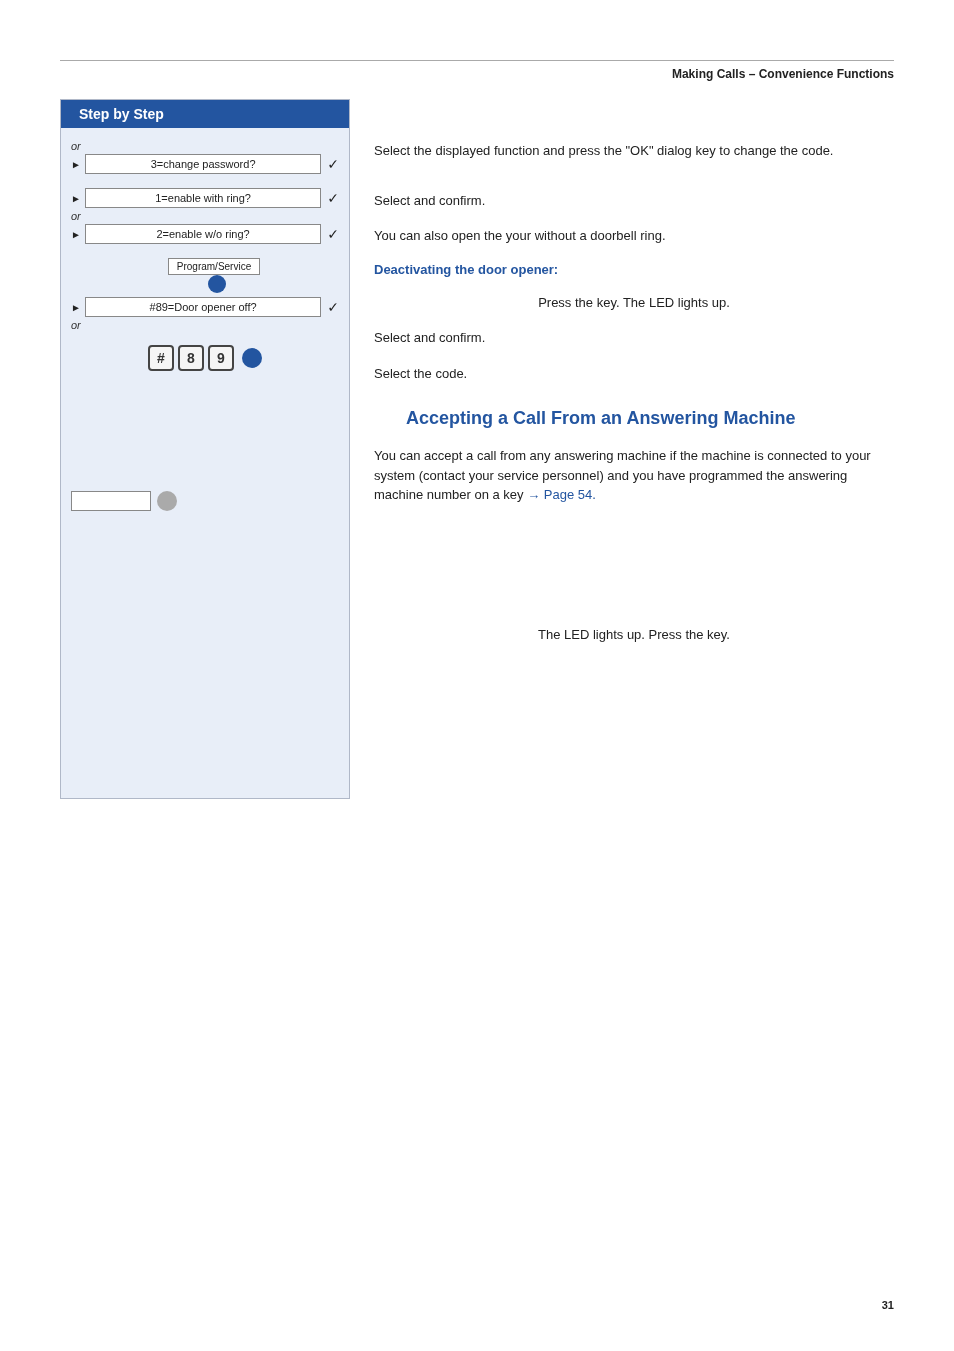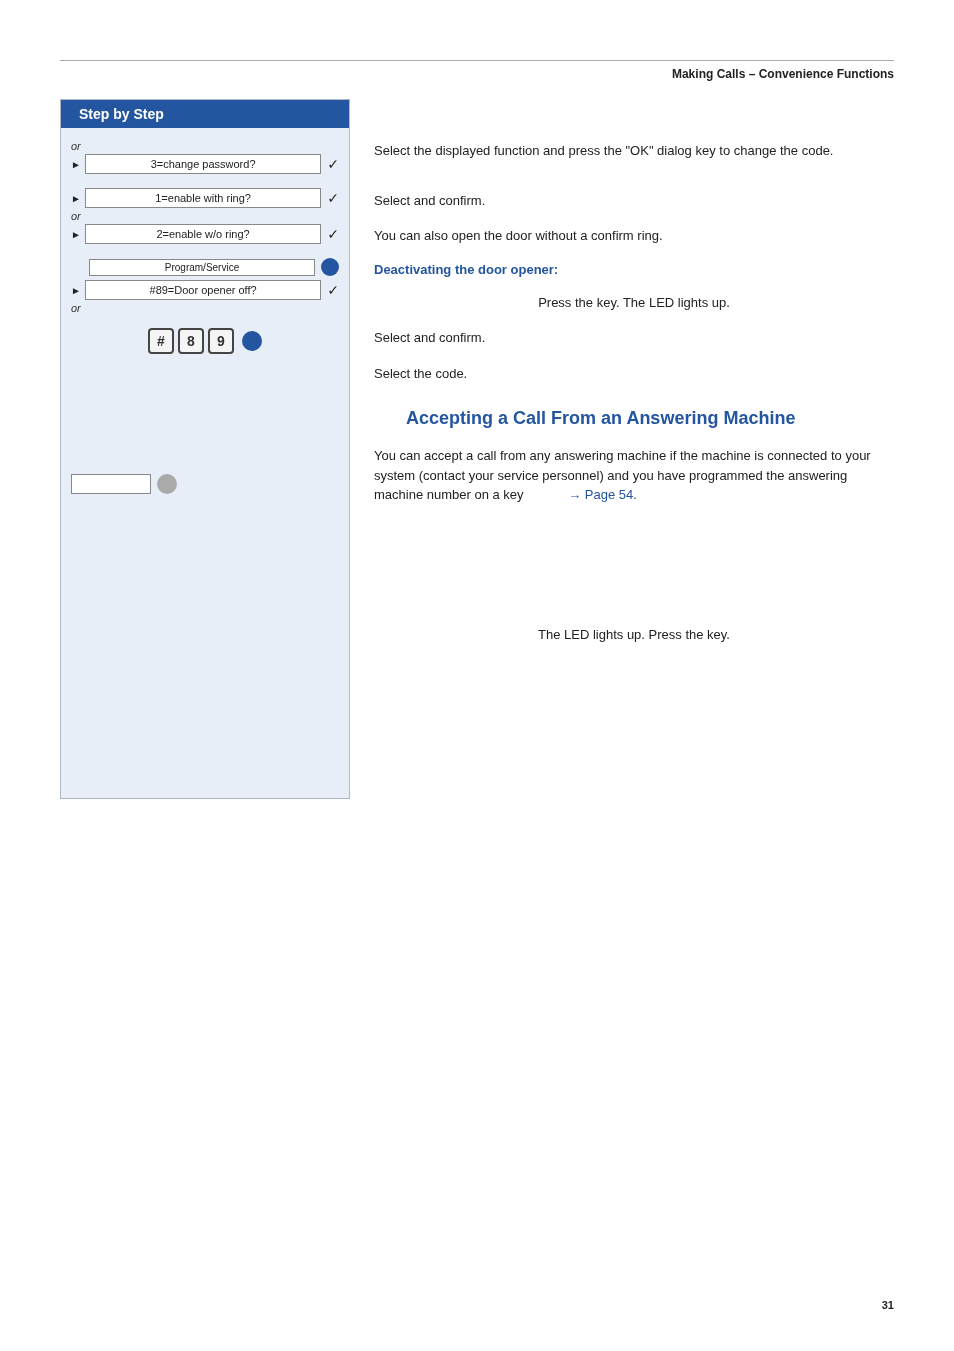--- a/index.html
+++ b/index.html
@@ -210,21 +210,20 @@
     .section-heading {
       font-size: 18px;
       font-weight: bold;
       color: #2355a0;
       margin-bottom: 10px;
       line-height: 1.3;
     }
 
     .arrow-link {
       color: #2355a0;
-      margin-left: 41px;
     }
 
     
     .page-number {
       position: absolute;
       bottom: 40px;
       right: 60px;
       font-size: 11px;
       font-weight: bold;
       color: #222;
@@ -274,21 +273,21 @@
           <div class="step-row">
             <div class="step-item">
               <span class="step-arrow">►</span>
               <div class="step-button">
                 <span>2=enable w/o ring?</span>
               </div>
               <span class="step-check">✓</span>
             </div>
           </div>
 
-          <div class="program-service-row" style="margin-bottom: 4px; padding-left:18px;">
+          <div class="program-service-row" style="margin-bottom: 4px; padding-left:18px;flex-direction:column;">
             <div class="program-service-btn">
               <span>Program/Service</span>
             </div>
             <div class="circle-btn"></div>
           </div>
 
           <div class="step-row">
             <div class="step-item">
               <span class="step-arrow">►</span>
               <div class="step-button">
@@ -327,21 +326,21 @@
 
       <div class="right-section" style="margin-top: 42px;">
         <p class="right-text">Select the displayed function and press the "OK" dialog key to change the code.</p>
       </div>
 
       <div class="right-section" style="margin-top: 30px;">
         <p class="right-text">Select and confirm.</p>
       </div>
 
       <div class="right-section" style="margin-top: 6px;">
-        <p class="right-text">You can also open the door without a confirm ring.</p>
+        <p class="right-text">You can also open the your without a doorbell ring.</p>
       </div>
 
       <div class="right-section" style="margin-top: 10px;">
         <p class="deactivating-title">Deactivating the door opener:</p>
       </div>
 
       <div class="right-section" style="margin-top: 0px; text-align: center;">
         <p class="right-text">Press the key. The LED lights up.</p>
       </div>
 

